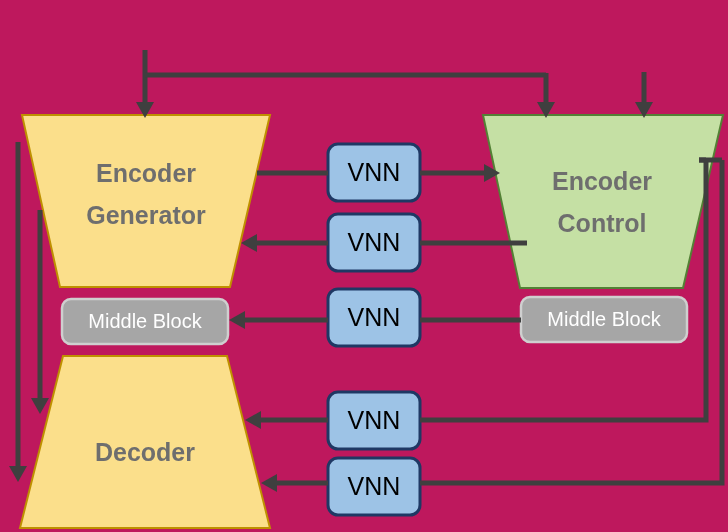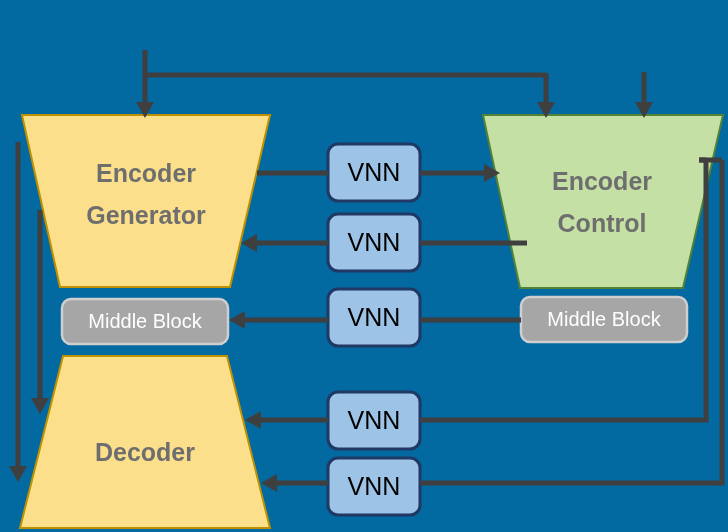--- a/index.html
+++ b/index.html
@@ -1,19 +1,19 @@
 <!DOCTYPE html>
 <html><head>
 <meta charset="utf-8">
 <style>
   html, body { margin: 0; padding: 0; background: #000; }
   .canvas {
     position: relative;
     width: 728px; height: 532px;
-    background: #0369a1;
+    background: #be185d;
     overflow: hidden;
     font-family: "Liberation Sans", sans-serif;
   }
   svg { display: block; }
   .biglabel { font-family: "Liberation Sans", sans-serif; font-size: 25px; font-weight: 700; }
   .midlabel { font-family: "Liberation Sans", sans-serif; font-size: 20px; font-weight: 400; }
   .vnnlabel { font-family: "Liberation Sans", sans-serif; font-size: 25px; font-weight: 400; }
   path.conn { fill: none; stroke-width: 5; }
   path.shape { stroke-width: 2; }
   rect.mb { stroke-width: 2.5; }

